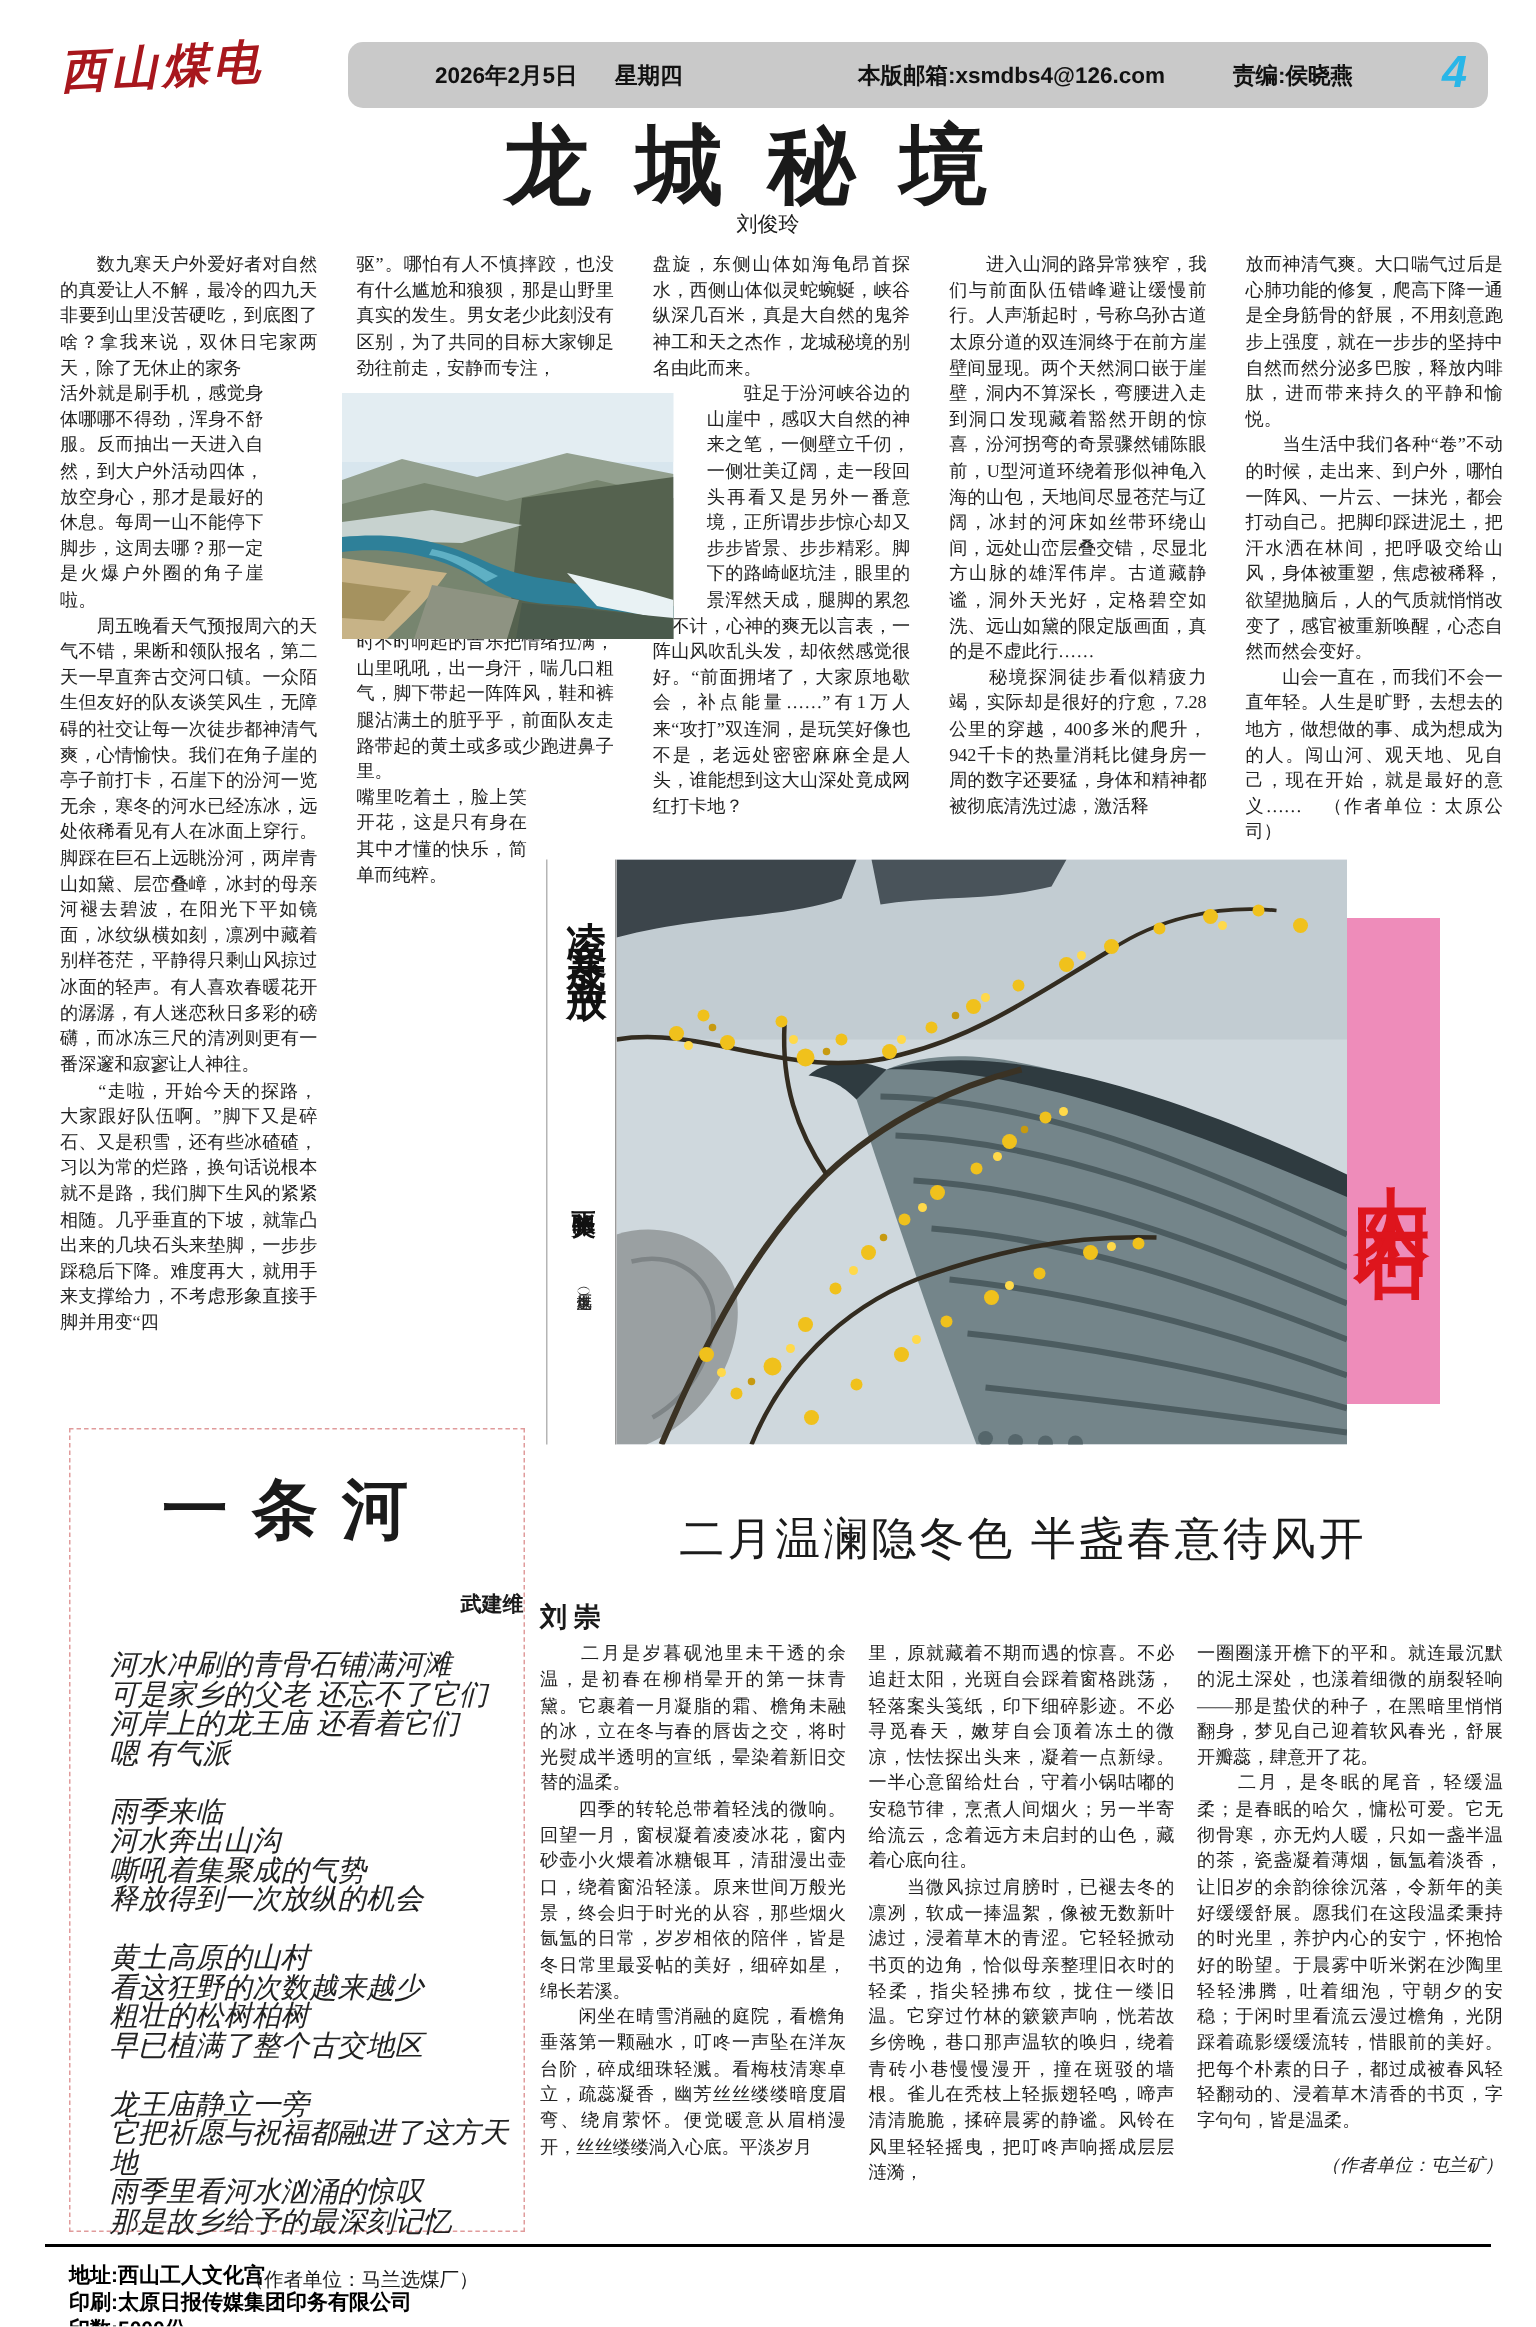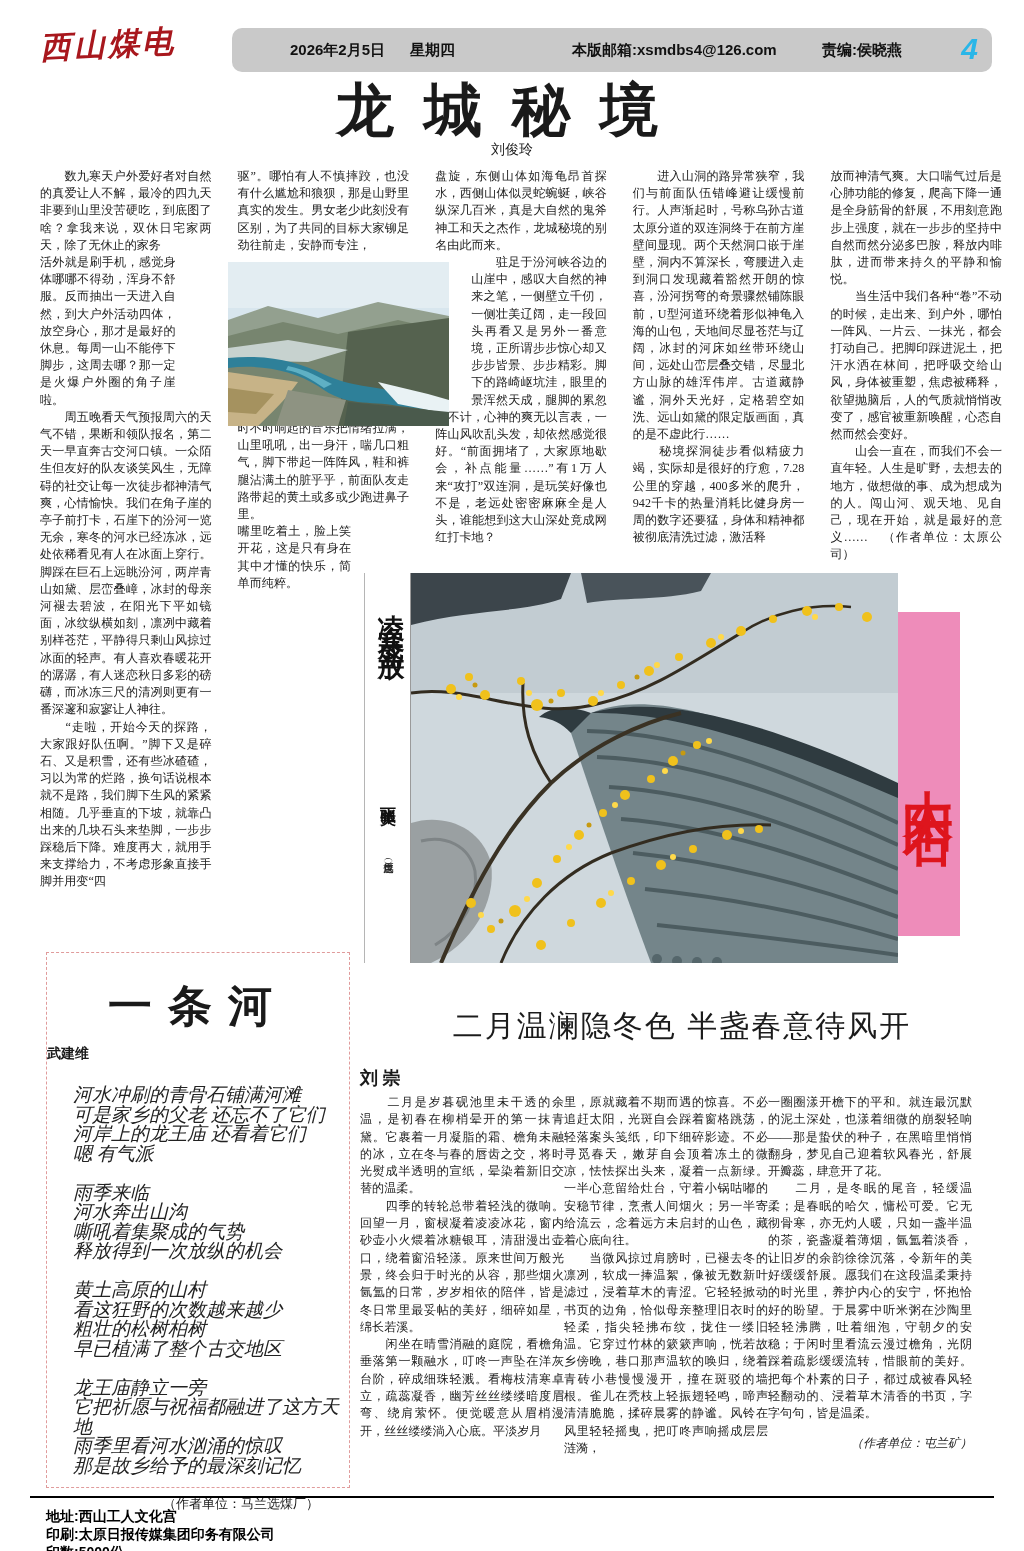--- a/index.html
+++ b/index.html
@@ -33,29 +33,29 @@
           letter-spacing:13px;color:#111;}
   .vauthor{position:absolute;left:12px;top:222px;writing-mode:vertical-rl;font-size:16px;font-weight:bold;color:#111;}
   .vunit{position:absolute;left:16px;top:282px;writing-mode:vertical-rl;font-size:10px;color:#222;}
   .flowerart{flex:1;}
   .sunstone{position:absolute;left:898px;top:612px;width:62px;height:324px;background:#ee8cba;
             display:flex;align-items:center;justify-content:center;}
   .sunstone div{writing-mode:vertical-rl;font-size:50px;font-weight:bold;color:#de151d;letter-spacing:16px;}
   
   .poem{position:absolute;left:46px;top:952px;width:302px;height:534px;border:1px dashed #e09b9b;}
   .ptitle{text-align:center;margin-top:24px;font-size:44px;letter-spacing:16px;font-weight:700;white-space:nowrap;}
-  .pauthor{text-align:left;margin-top:9px;font-size:14px;font-weight:bold;}
+  .pauthor{text-align:right;margin-top:25px;font-size:14px;font-weight:bold;}
   .plines{margin:22px 0 0 26px;font-size:19px;line-height:19.5px;font-style:italic;color:#222;}
   .poem-gap{height:19.5px;}
   .pcredit{text-align:right;margin:20px 30px 0 0;font-size:13px;}
   
   .h2title{position:absolute;left:360px;top:1006px;width:644px;text-align:center;white-space:nowrap;
            font-family:"Liberation Sans",sans-serif;font-weight:400;font-size:30px;letter-spacing:2px;color:#1b1b1b;}
   .h2author{position:absolute;left:360px;top:1066px;width:644px;text-align:left;font-size:18px;font-weight:bold;}
-  .cols2{position:absolute;left:360px;top:1094px;width:644px;height:392px;display:flex;overflow:hidden;}
+  .cols2{position:absolute;left:360px;top:1094px;width:644px;height:392px;display:flex;gap:15px;overflow:hidden;}
   .col2c{width:204px;text-align:justify;font-size:12.1px;line-height:17.3px;color:#222;}
   .col2c p{margin:0;}
   .credit-r{text-align:right;margin-top:12px !important;font-style:italic;}
   
   .frule{position:absolute;left:30px;top:1496px;width:964px;border-top:2px solid #000;}
   .footer{position:absolute;left:46px;top:1508px;width:948px;display:flex;justify-content:space-between;
           font-family:"Liberation Sans",sans-serif;font-size:14px;font-weight:bold;color:#000;white-space:nowrap;flex-direction:column;}
 </style>
 </head>
 <body>

